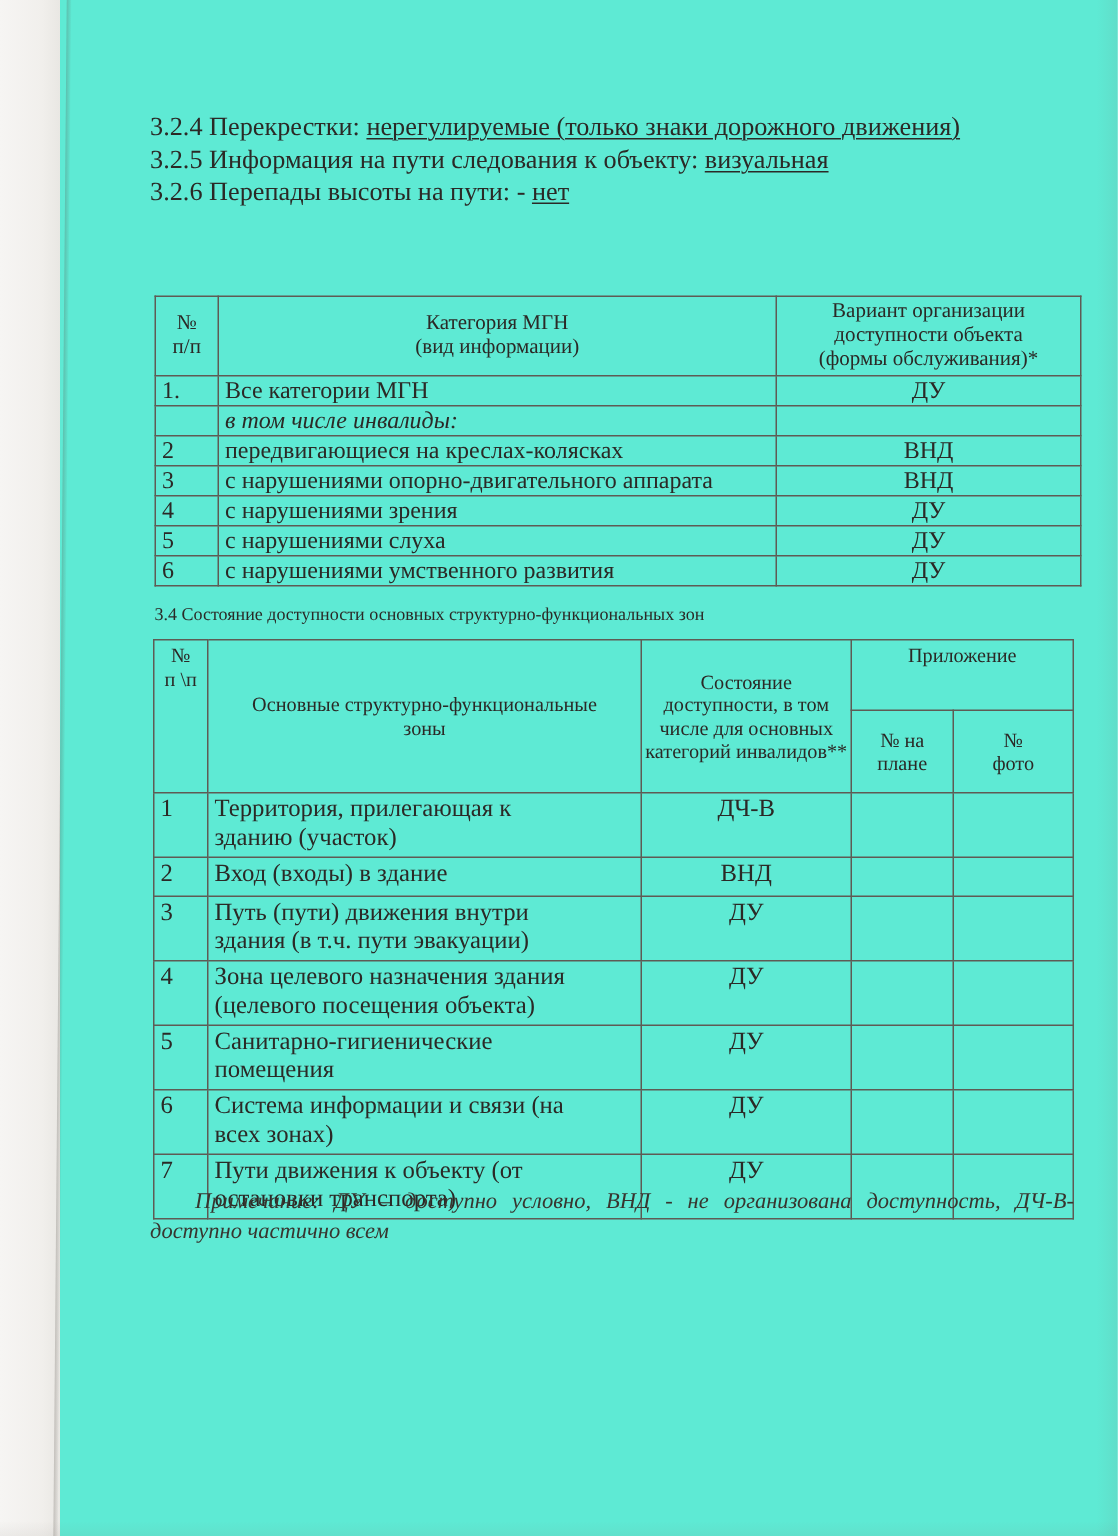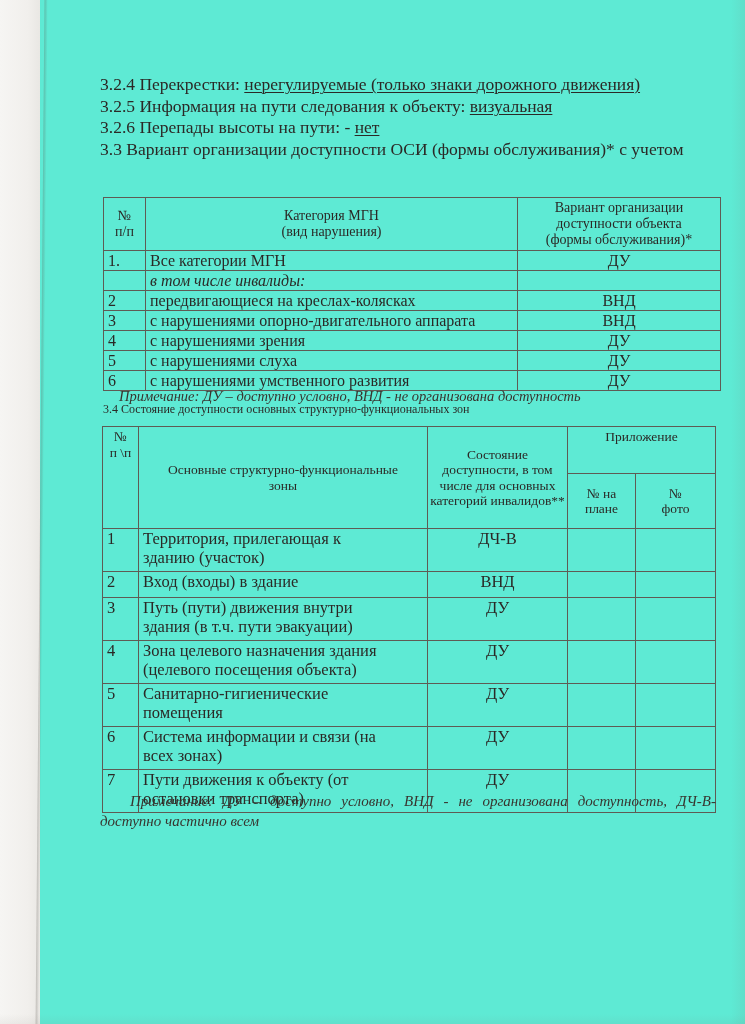--- a/index.html
+++ b/index.html
@@ -71,35 +71,34 @@
 <div class="page">
   <div class="edge-strip"></div>
   <div class="crease"></div>
   <div class="right-shade"></div>
   <div class="bottom-shade"></div>
 
   <div class="intro">
     <p><span>3.2.4 Перекрестки: </span><span class="u">нерегулируемые (только знаки дорожного движения)</span></p>
     <p><span>3.2.5 Информация на пути следования к объекту: </span><span class="u">визуальная</span></p>
     <p><span>3.2.6 Перепады высоты на пути: - </span><span class="u">нет</span></p>
-    <p>3.3 Вариант организации доступности ОСИ (формы обслуживания)* с учетом</p>
   </div>
 
   <table class="t1">
     <colgroup>
         <col style="width:42px">
         <col style="width:372px">
         <col style="width:203px">
       </colgroup>
     <tbody>
         <tr class="hdr">
       <td>№
 п/п</td>
       <td>Категория МГН
-(вид нарушения)</td>
+(вид информации)</td>
       <td>Вариант организации
 доступности объекта
 (формы обслуживания)*</td>
     </tr>
     <tr class="brow">
       <td class="c-num">1.</td>
       <td class="c-cat">Все категории МГН</td>
       <td class="c-var">ДУ</td>
     </tr>
     <tr class="brow it">
@@ -128,21 +127,20 @@
       <td class="c-var">ДУ</td>
     </tr>
     <tr class="brow">
       <td class="c-num">6</td>
       <td class="c-cat">с нарушениями умственного развития</td>
       <td class="c-var">ДУ</td>
     </tr>
   </tbody>
     </table>
 
-  <p class="note note1">Примечание: ДУ – доступно условно, ВНД - не организована доступность</p>
 
   <p class="h34">3.4 Состояние доступности основных структурно-функциональных зон</p>
 
   <table class="t2">
     <colgroup>
         <col style="width:36px">
         <col style="width:289px">
         <col style="width:140px">
         <col style="width:68px">
         <col style="width:80px">

